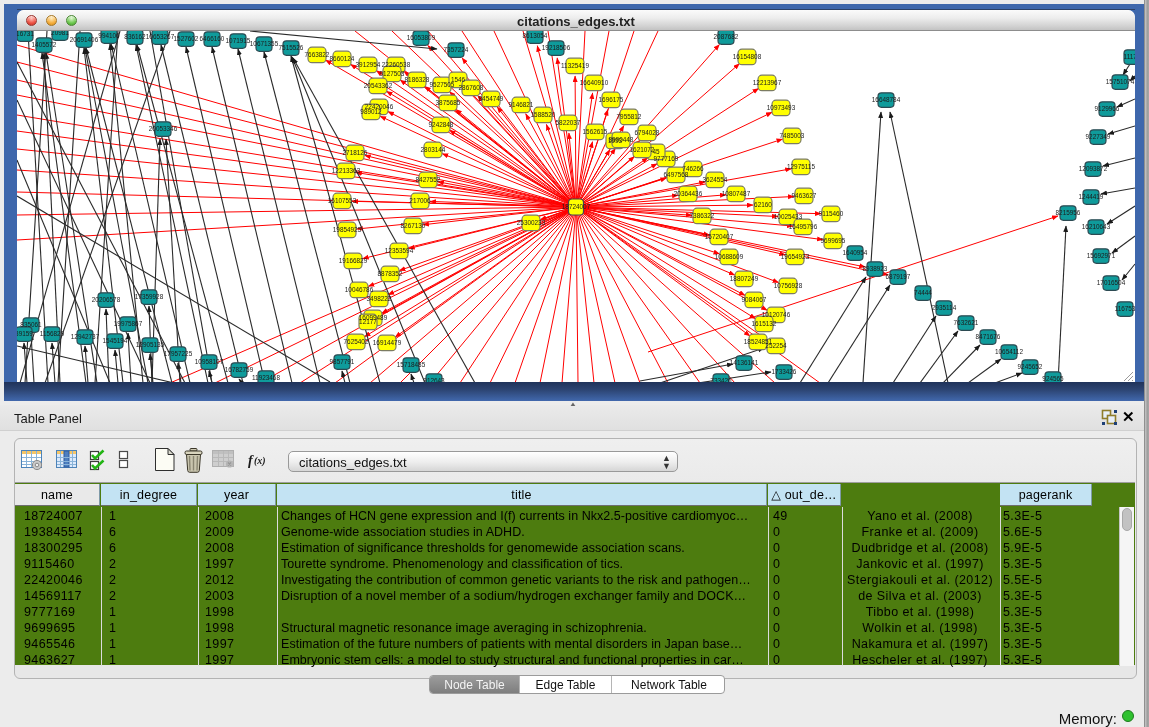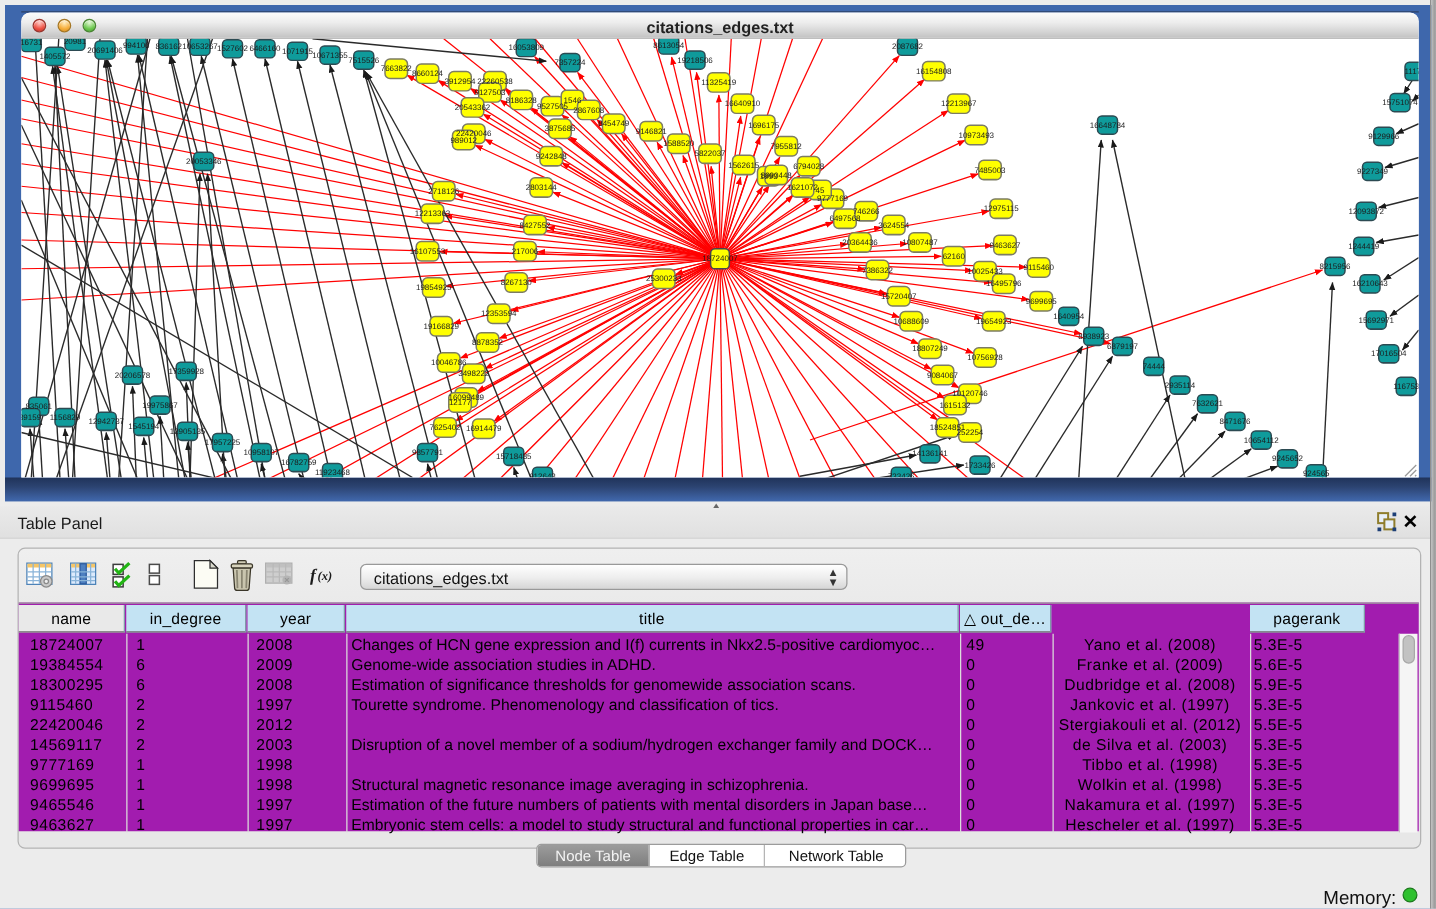--- a/index.html
+++ b/index.html
@@ -24,21 +24,21 @@
   background:linear-gradient(#eaeaea,#e0e0e0); border-bottom:1px solid #d0d0d0; }
 #tp-title .t { position:absolute; left:14px; top:6px; font-size:13px; color:#1a1a1a; }
 #container { position:absolute; left:14px; top:438px; width:1123px; height:241px;
   background:linear-gradient(#efefef,#e7e7e7 30%,#e7e7e7); border:1px solid #b3b3b3; border-radius:6px; }
 #dropdown { position:absolute; left:288px; top:451px; width:390px; height:21px;
   border:1px solid #999; border-radius:5px;
   background:linear-gradient(#ffffff,#ededed 55%,#d6d6d6); }
 #dropdown .t { position:absolute; left:10px; top:3px; font-size:13px; color:#111; }
 #dropdown .ar { position:absolute; right:6px; top:2px; font-size:9px; color:#333; line-height:8px; }
 #table { position:absolute; left:15px; top:482px; width:1120px; height:183px;
-  background:#a21caf; border-top:1px solid #9e9e9e; }
+  background:#4d7c0f; border-top:1px solid #9e9e9e; }
 .hc { position:absolute; top:1px; height:22px; border-right:1px solid #7f9aa8;
   border-bottom:1px solid #6e6e6e; text-align:center; font-size:12.5px; letter-spacing:0.2px; color:#000;
   line-height:22px; }
 .tr { position:absolute; left:0; width:1120px; height:16px; }
 .ct { letter-spacing:0.05px !important; }
 .c { position:absolute; font-size:12.5px; letter-spacing:0.4px; color:#000; white-space:nowrap; overflow:hidden; top:1px; }
 #sbar { position:absolute; left:1104px; top:24px; width:15px; height:159px;
   background:#f5f5f5; border-left:1px solid #c4c4c4; }
 #sbar .th { position:absolute; left:2px; top:1px; width:10px; height:23px;
   background:#c2c2c2; border:1px solid #a8a8a8; border-radius:5px; }
@@ -679,20 +679,21 @@
 <span class="c" style="left:190px;width:75px">1997</span>
 <span class="c ct" style="left:266px;width:492px">Tourette syndrome. Phenomenology and classification of tics.</span>
 <span class="c" style="left:758px;width:72px">0</span>
 <span class="c" style="left:827px;width:156px;text-align:center">Jankovic et al. (1997)</span>
 <span class="c" style="left:988px;width:100px">5.3E-5</span>
 </div>
 <div class="tr" style="top:89px">
 <span class="c" style="left:9px;width:80px">22420046</span>
 <span class="c" style="left:94px;width:92px">2</span>
 <span class="c" style="left:190px;width:75px">2012</span>
+<span class="c ct" style="left:266px;width:492px">Investigating the contribution of common genetic variants to the risk and pathogen…</span>
 <span class="c" style="left:758px;width:72px">0</span>
 <span class="c" style="left:827px;width:156px;text-align:center">Stergiakouli et al. (2012)</span>
 <span class="c" style="left:988px;width:100px">5.5E-5</span>
 </div>
 <div class="tr" style="top:105px">
 <span class="c" style="left:9px;width:80px">14569117</span>
 <span class="c" style="left:94px;width:92px">2</span>
 <span class="c" style="left:190px;width:75px">2003</span>
 <span class="c ct" style="left:266px;width:492px">Disruption of a novel member of a sodium/hydrogen exchanger family and DOCK…</span>
 <span class="c" style="left:758px;width:72px">0</span>

